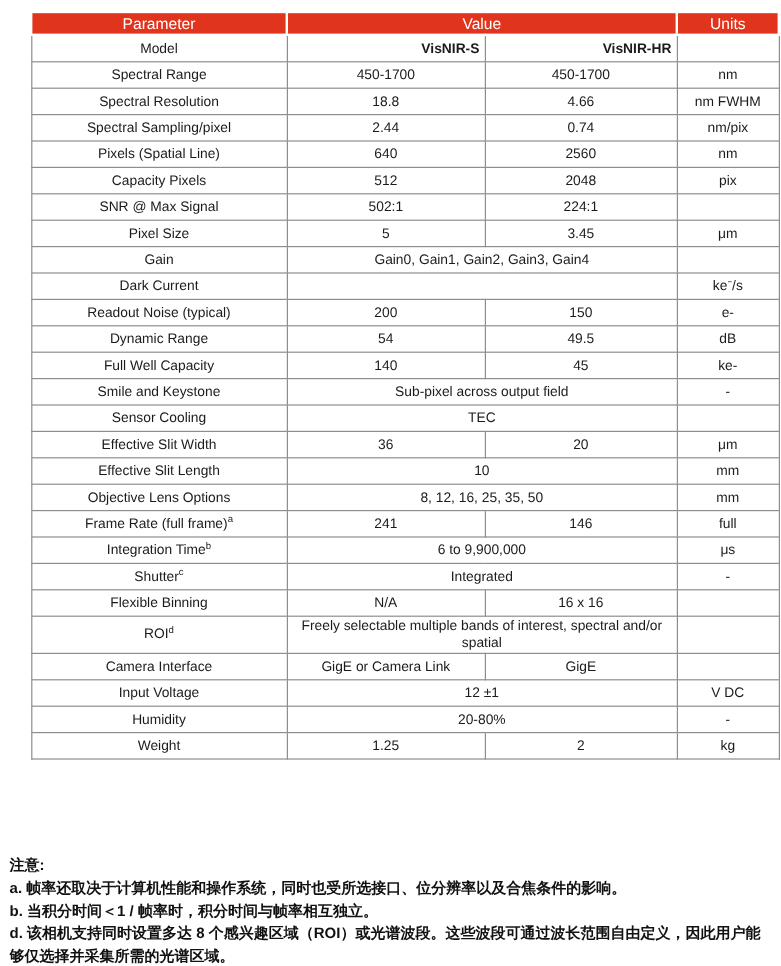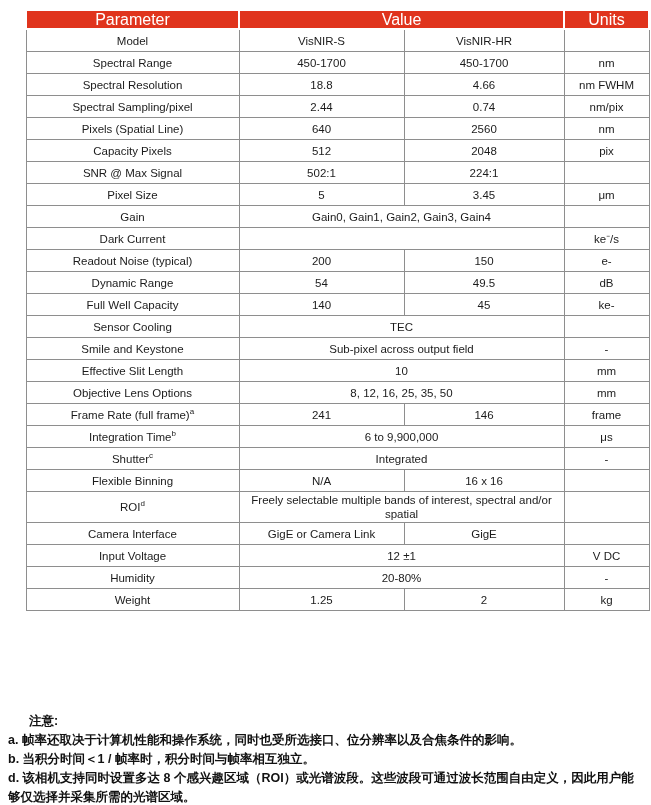--- a/index.html
+++ b/index.html
@@ -19,54 +19,54 @@
   }
   .c-param { width: 213px; }
   .c-v1    { width: 165px; }
   .c-v2    { width: 160px; }
   .c-units { width: 85px; }
 
   .spec-table th {
     background: #e0341d;
     color: #ffffff;
     font-weight: 400;
-    font-size: 16px;
+    font-size: 13px;
     height: 17px;
     padding: 0 2px;
     border: 2px solid #ffffff;
     text-align: center;
     line-height: 14px;
   }
   .spec-table td {
     border: 1px solid #8e8e8e;
     font-size: 11.5px;
     text-align: center;
     vertical-align: middle;
     height: 19px;
     padding: 1px 4px;
     line-height: 14px;
     background: #ffffff;
   }
-  .spec-table td.bold { font-weight: 400; }
+  .spec-table td.bold { font-weight: 700; text-align: right; }
   .spec-table sup {
     font-size: 8px;
     line-height: 0;
     vertical-align: super;
   }
 
   .notes {
     position: absolute; left: 8px; top: 712px;
     width: 638px;
     font-size: 12.5px;
     font-weight: 700;
     color: #111111;
     line-height: 19px;
   }
   .notes p { margin: 0; }
-  .notes .notes-title { line-height: 19px; margin-left: 21px; }
+  .notes .notes-title { line-height: 19px; }
 </style>
 </head>
 <body>
 
 <div class="page">
 
   <table class="spec-table">
     <colgroup>
       <col class="c-param">
         <col class="c-v1">
@@ -151,44 +151,50 @@
           <td>49.5</td>
           <td>dB</td>
         </tr>
         <tr>
           <td><span>Full Well Capacity</span></td>
           <td>140</td>
           <td>45</td>
           <td>ke-</td>
         </tr>
         <tr>
-          <td><span>Sensor Cooling</span></td>
-          <td colspan="2">TEC</td>
-          <td></td>
-        </tr>
-        <tr>
           <td><span>Smile and Keystone</span></td>
           <td colspan="2">Sub-pixel across output field</td>
           <td>-</td>
         </tr>
         <tr>
+          <td><span>Sensor Cooling</span></td>
+          <td colspan="2">TEC</td>
+          <td></td>
+        </tr>
+        <tr>
+          <td><span>Effective Slit Width</span></td>
+          <td>36</td>
+          <td>20</td>
+          <td>μm</td>
+        </tr>
+        <tr>
           <td><span>Effective Slit Length</span></td>
           <td colspan="2">10</td>
           <td>mm</td>
         </tr>
         <tr>
           <td><span>Objective Lens Options</span></td>
           <td colspan="2">8, 12, 16, 25, 35, 50</td>
           <td>mm</td>
         </tr>
         <tr>
           <td><span>Frame Rate (full frame)</span><sup>a</sup></td>
           <td>241</td>
           <td>146</td>
-          <td>frame</td>
+          <td>full</td>
         </tr>
         <tr>
           <td><span>Integration Time</span><sup>b</sup></td>
           <td colspan="2">6 to 9,900,000</td>
           <td>μs</td>
         </tr>
         <tr>
           <td><span>Shutter</span><sup>c</sup></td>
           <td colspan="2">Integrated</td>
           <td>-</td>

